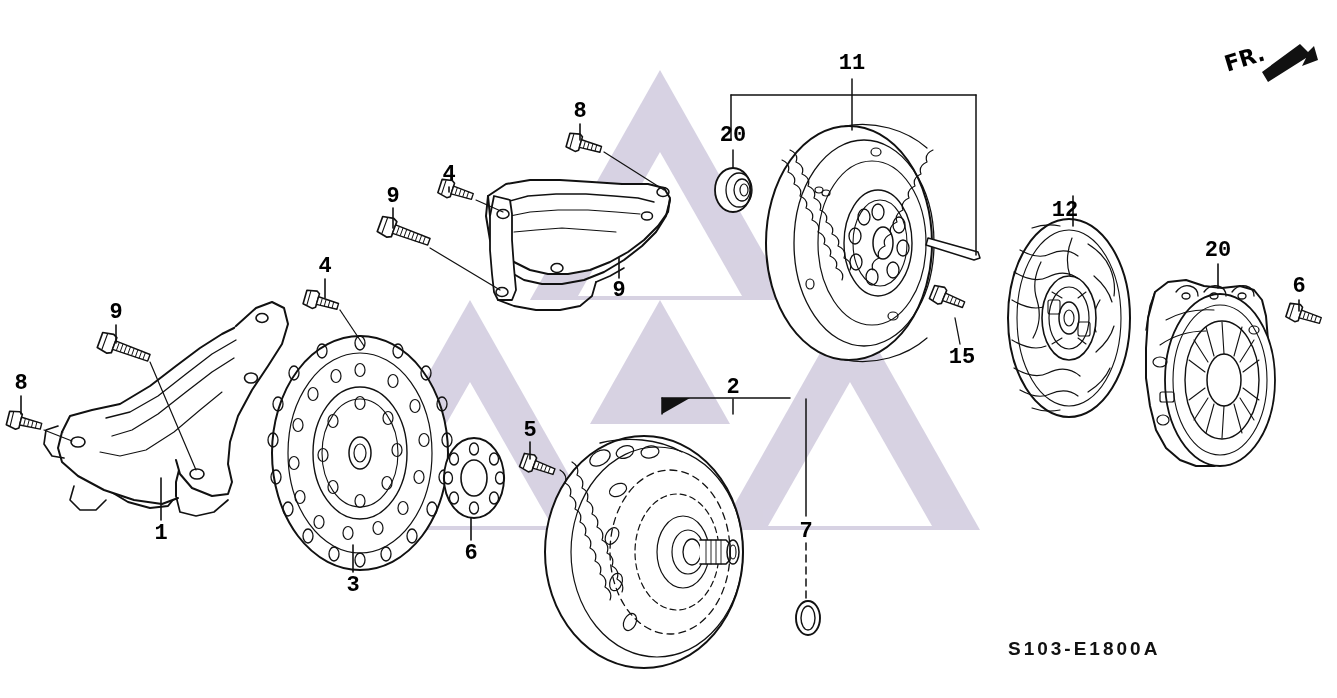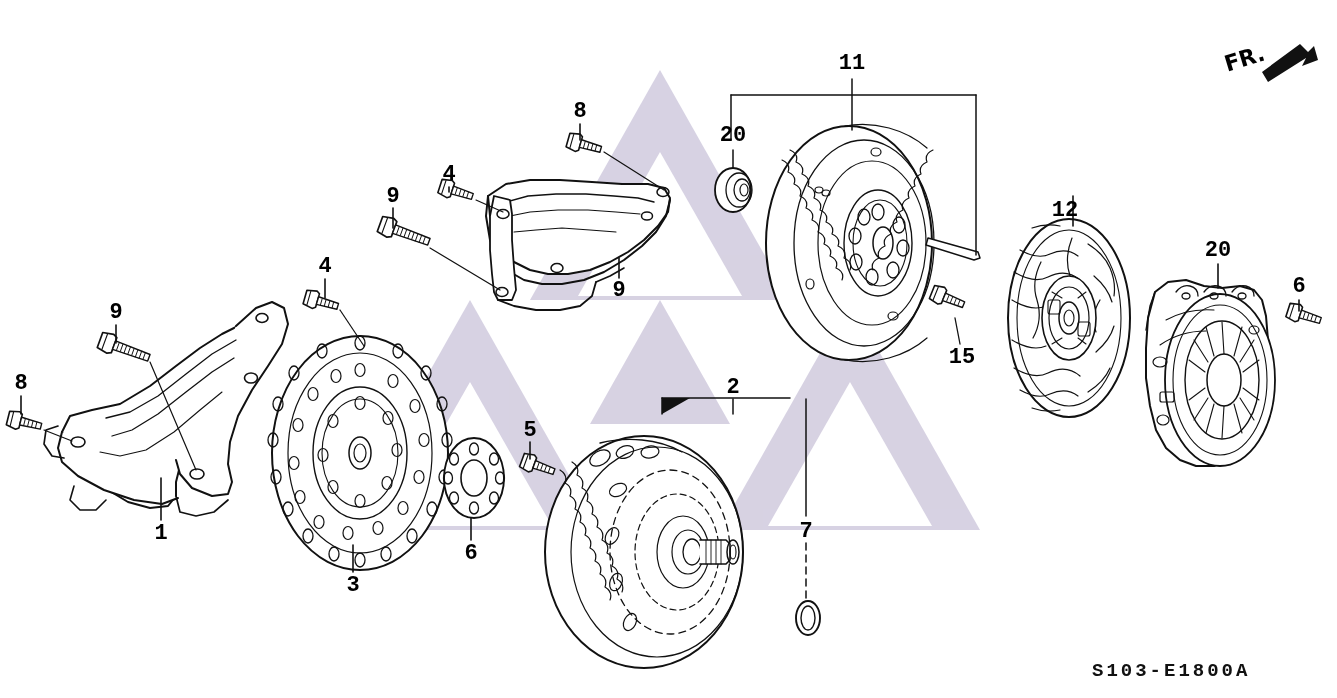--- a/index.html
+++ b/index.html
@@ -9,22 +9,22 @@
   .wm-layer{position:absolute;left:0;top:0;width:1337px;height:698px;pointer-events:none;}
   #wmtext{position:absolute;left:0;top:288px;width:1337px;height:62px;
           font-family:"DejaVu Sans",sans-serif;font-weight:bold;font-size:54px;
           letter-spacing:1px;white-space:nowrap;line-height:62px;}
   #wmtext span{display:inline-block;}
   .wm-y{color:#f2e33a;opacity:.72;}
   .wm-p{color:#7d6fae;opacity:.62;}
   .wm-r{color:#e8463c;opacity:.62;}
   .plabel{position:absolute;font-family:Liberation Mono, monospace;font-weight:bold;
           font-size:22px;color:#000;transform:translate(-50%,-50%);}
-  #partno{position:absolute;left:1092px;top:638px;font-family:Liberation Mono, monospace;
-          font-weight:bold;font-size:19px;letter-spacing:3px;color:#111;margin-top:22px;}
+  #partno{position:absolute;left:1008px;top:638px;font-family:Liberation Sans, sans-serif;
+          font-weight:bold;font-size:19px;letter-spacing:3px;color:#111;}
   #frmark{position:absolute;left:1222px;top:38px;width:100px;height:48px;}
   #frtext{position:absolute;left:1225px;top:52px;font-family:"DejaVu Sans",sans-serif;
           font-weight:bold;font-size:22px;color:#000;transform:rotate(-17deg);
           transform-origin:left center;letter-spacing:0px;}
 </style>
 </head>
 <body>
 
 <div id="stage">
 

